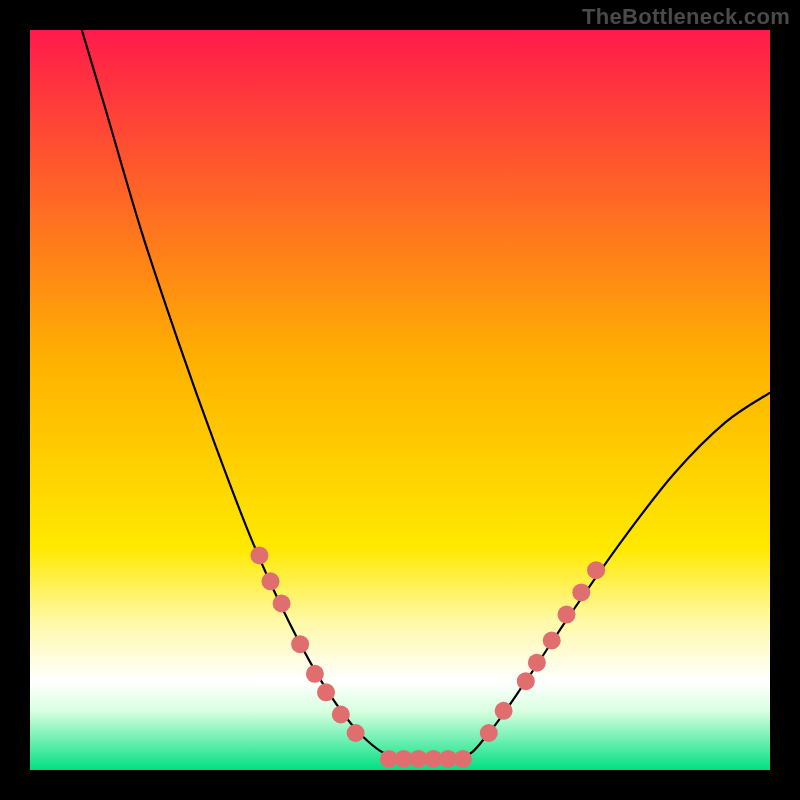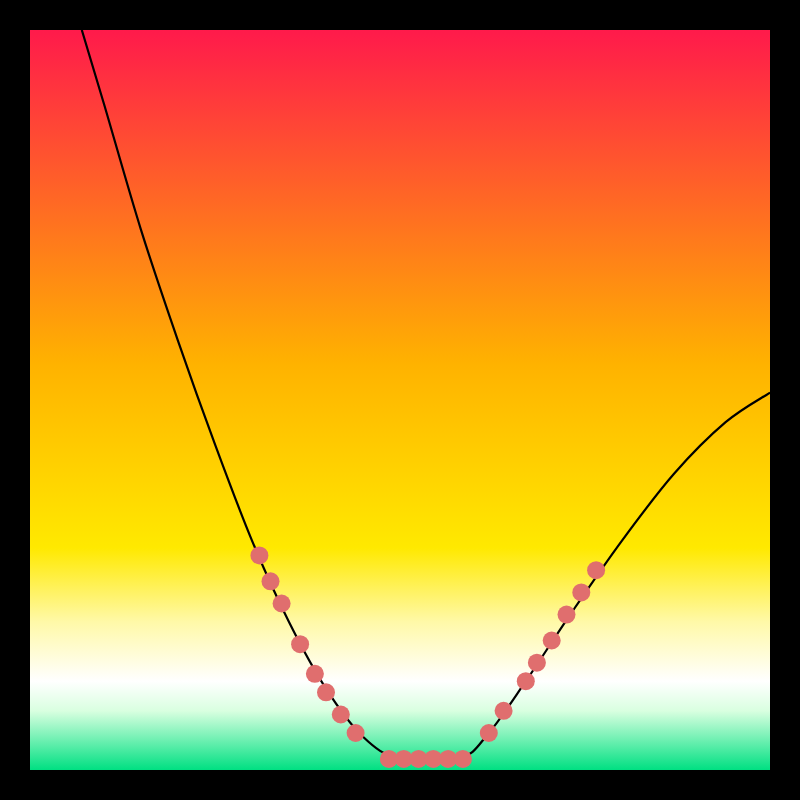--- a/index.html
+++ b/index.html
@@ -27,20 +27,21 @@
     font-size: 22px;
     font-weight: 600;
     letter-spacing: 0.3px;
     pointer-events: none;
   }
 </style>
 </head>
 <body>
 
 <div class="stage">
+  <div class="watermark">TheBottleneck.com</div>
   <svg id="chart-svg" width="800" height="800" viewBox="0 0 800 800">
     <defs>
       <linearGradient id="bg-grad" x1="0" y1="0" x2="0" y2="1">
           <stop offset="0%" stop-color="#ff1a4b"></stop>
           <stop offset="45%" stop-color="#ffb200"></stop>
           <stop offset="70%" stop-color="#ffe900"></stop>
           <stop offset="80%" stop-color="#fff9a8"></stop>
           <stop offset="88%" stop-color="#ffffff"></stop>
           <stop offset="92%" stop-color="#d9ffe0"></stop>
           <stop offset="100%" stop-color="#00e082"></stop>

